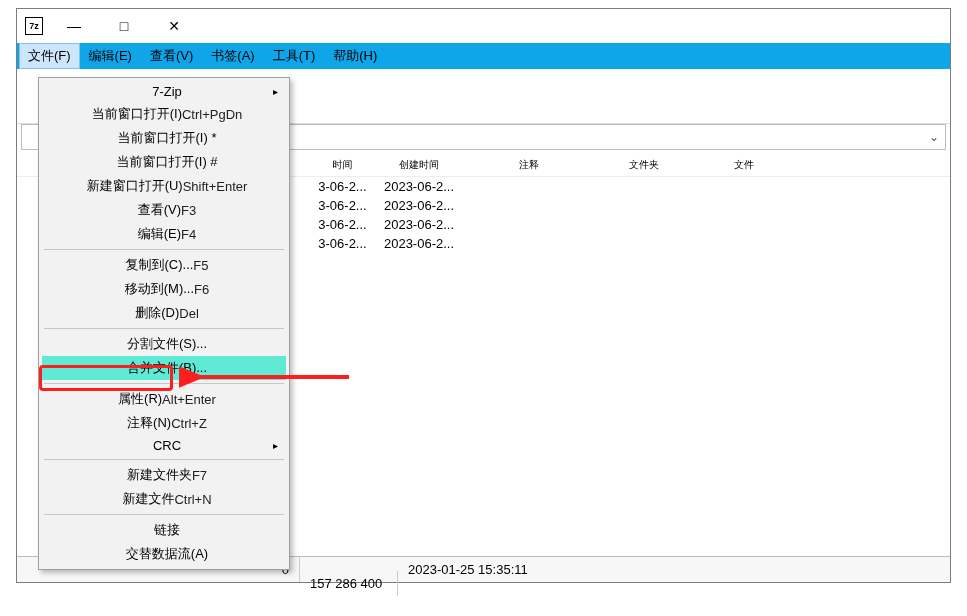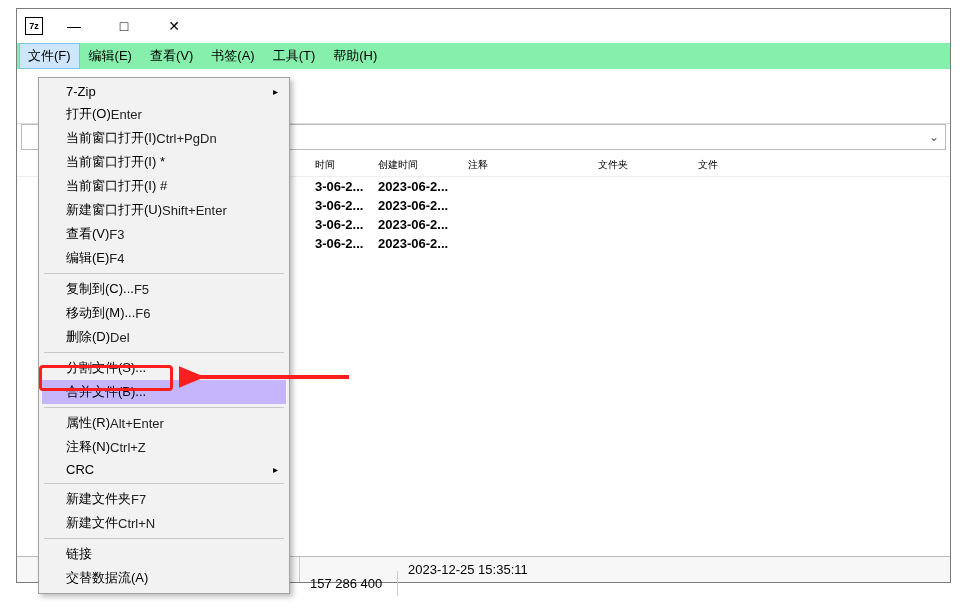--- a/index.html
+++ b/index.html
@@ -16,20 +16,21 @@
   }
   .window {
     border: 1px solid #7c7c7c;
     width: 935px;
     height: 575px;
     margin: 8px 16px;
     position: relative;
     background: #fff;
     display: flex;
     flex-direction: column;
+    text-align: center;
   }
   .titlebar {
     height: 34px;
     display: flex;
     align-items: center;
     padding: 0 0 0 8px;
     background: #fff;
   }
   .titlebar .app-icon {
     width: 18px; height: 18px;
@@ -40,21 +41,21 @@
   }
   .titlebar .title-path { flex: 1; font-size: 14px; }
   .titlebar .win-controls { display: flex; }
   .titlebar .win-btn {
     width: 50px; height: 34px;
     display: flex; align-items: center; justify-content: center;
     font-size: 14px;
   }
   .menubar {
     display: flex;
-    background: #86efac;
+    background: #0ea5e9;
     border-bottom: 0;
     padding: 0 2px;
   }
   .menubar .menu-item {
     padding: 4px 9px;
     font-size: 13px;
   }
   .menubar .menu-item.open {
     background: #cde6fb;
     border: 1px solid #84c0f0;
@@ -81,21 +82,21 @@
     font-size: 10px;
     border-bottom: 1px solid #eee;
   }
   .table-header .col { padding-left: 8px; }
   .file-rows { flex: 1; overflow: auto; }
   .file-row {
     display: flex;
     font-size: 13px;
     padding: 2px 0;
   }
-  .file-row .cell { padding-left: 8px; white-space: nowrap; overflow: hidden; text-overflow: ellipsis; font-weight: bold; }
+  .file-row .cell { padding-left: 8px; white-space: nowrap; overflow: hidden; text-overflow: ellipsis; }
   .statusbar {
     height: 26px;
     border-top: 1px solid #bbb;
     display: flex;
     align-items: center;
     font-size: 13px;
     background: #f7f7f7;
   }
   .statusbar .cell {
     padding: 0 10px;
@@ -113,27 +114,27 @@
     width: 252px;
     background: #f2f2f2;
     border: 1px solid #a0a0a0;
     box-shadow: 3px 3px 5px rgba(0,0,0,.25);
     z-index: 10;
     padding: 3px;
   }
   .dropdown .dd-item {
     display: flex;
     align-items: center;
-    justify-content: flex-start;
+    justify-content: center;
     padding: 3px 18px 3px 24px;
     font-size: 13px;
     position: relative;
   }
   .dropdown .dd-item.highlight {
-    background: #c4b5fd;
+    background: #5eead4;
   }
   .dropdown .dd-item .shortcut { color: #222; font-size: 13px; }
   .dropdown .dd-item .chevron {
     position: absolute; right: 8px; font-size: 10px;
   }
   .dropdown .dd-sep {
     height: 1px;
     background: #c7c7c7;
     margin: 3px 2px;
   }
@@ -219,33 +220,29 @@
           <div class="cell w-cre">2023-06-2...</div>
         </div>
       </div>
   </div>
 
   <div style="flex:1"></div>
 
   <div class="statusbar">
     <div class="cell" style="width:283px;justify-content:flex-end;">0</div>
     <div class="cell" style="width:98px;margin-top:28px;">157 286 400</div>
-    <div class="cell" style="flex:1;border-right:none;">2023-12-25 15:35:11</div>
+    <div class="cell" style="flex:1;border-right:none;">2023-01-25 15:35:11</div>
   </div>
 
 </div>
 
 <div class="dropdown" id="dropdown">
     <div class="dd-item">
       <span>7-Zip</span>
       <span class="chevron">▸</span>
-    </div>
-    <div class="dd-item">
-      <span>打开(O)</span>
-      <span class="shortcut">Enter</span>
     </div>
     <div class="dd-item">
       <span>当前窗口打开(I)</span>
       <span class="shortcut">Ctrl+PgDn</span>
     </div>
     <div class="dd-item">
       <span>当前窗口打开(I) *</span>
     </div>
     <div class="dd-item">
       <span>当前窗口打开(I) #</span>

